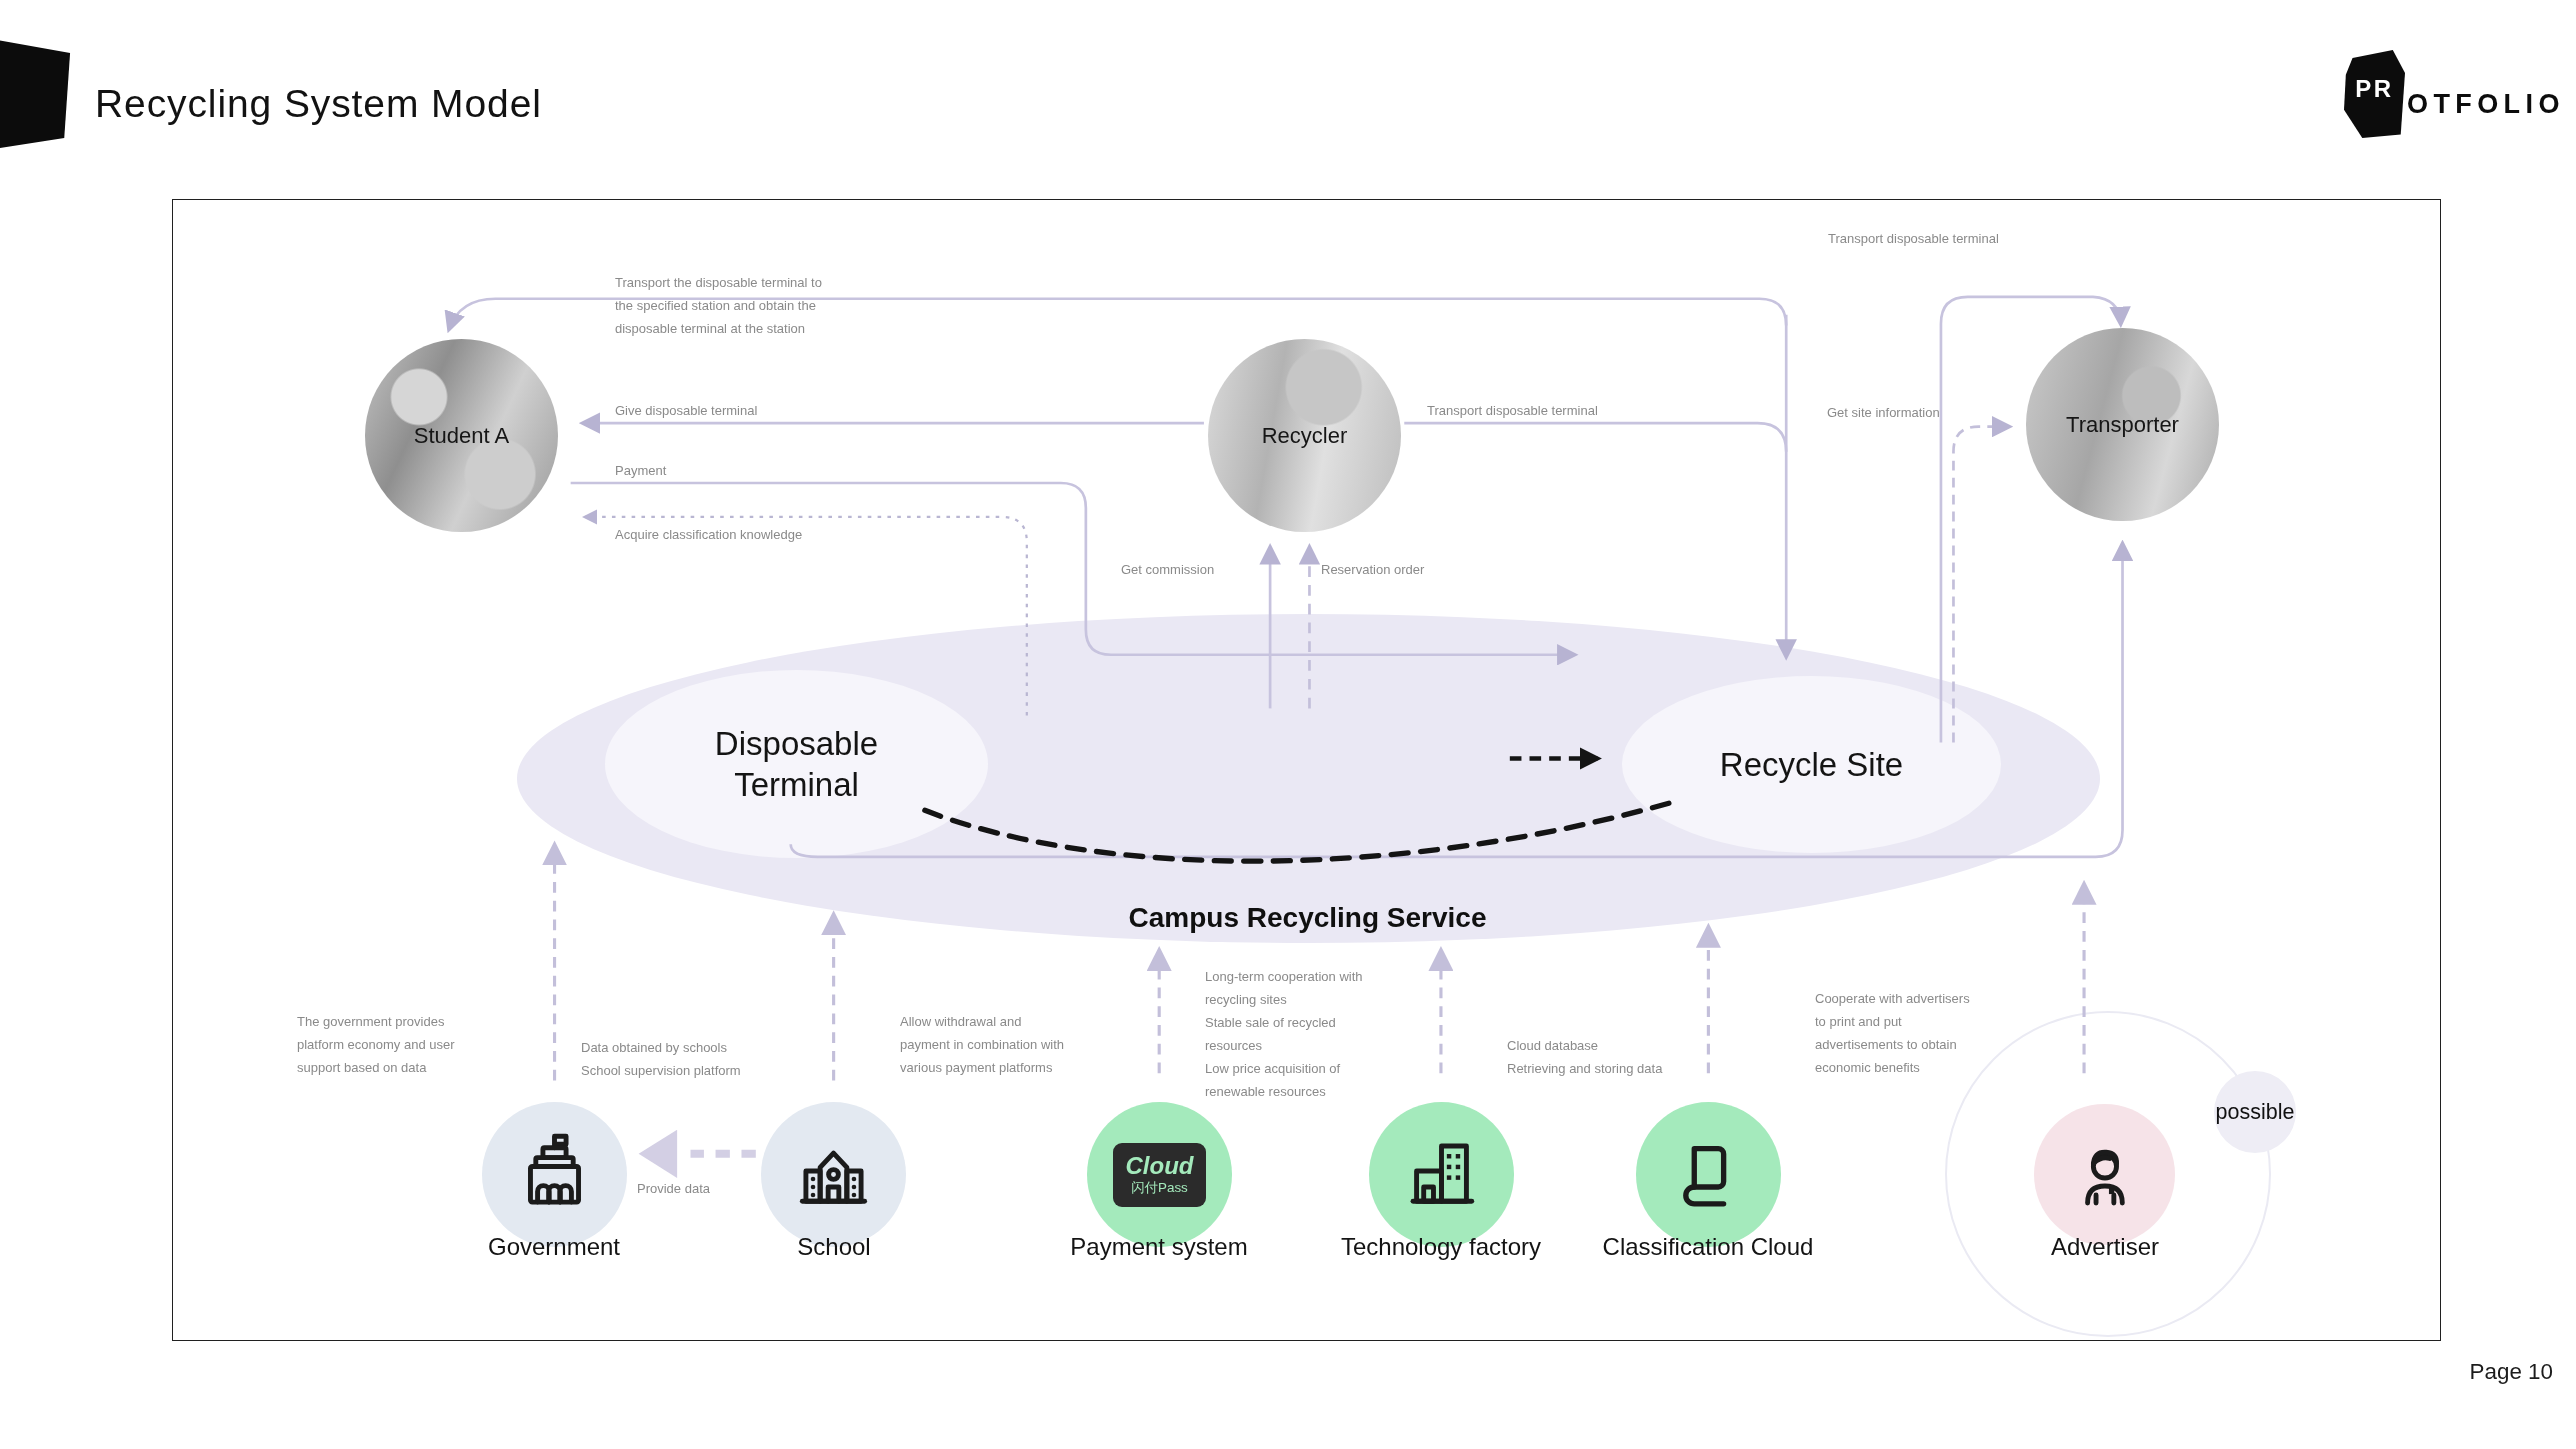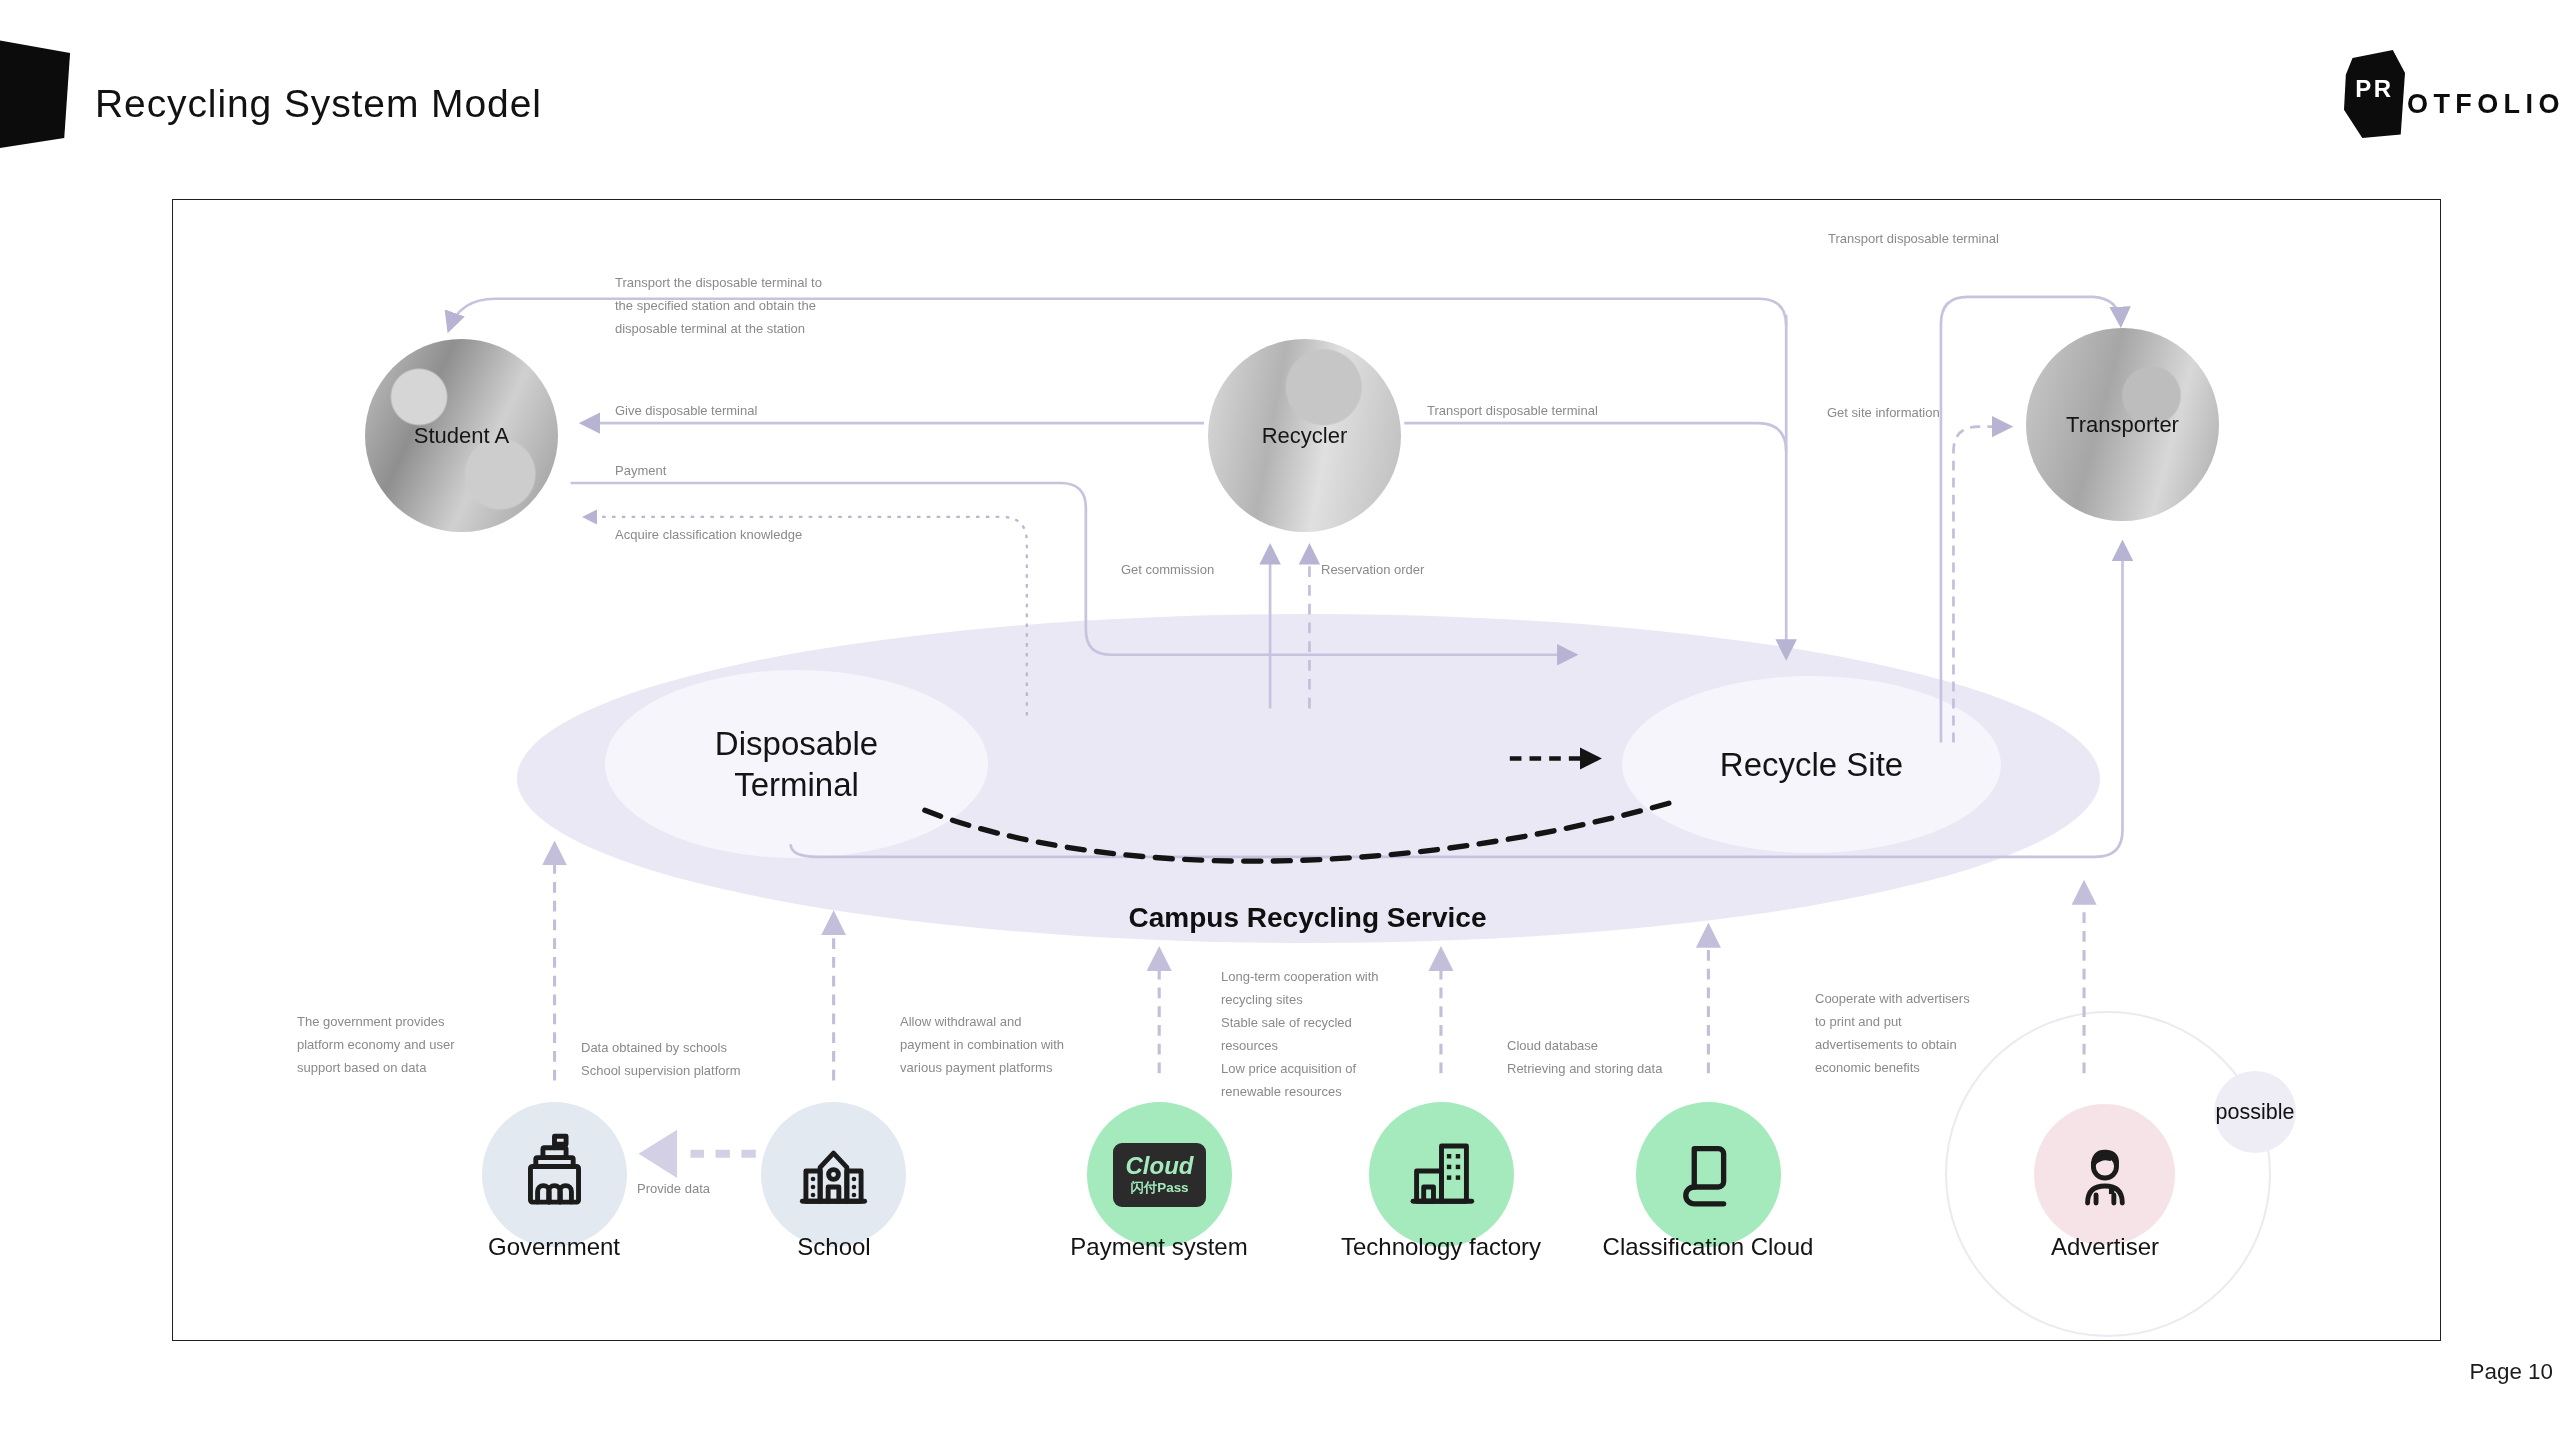--- a/index.html
+++ b/index.html
@@ -56,21 +56,21 @@
   .c-pink{background:#f6e3e8;}
   .pname{font-size:24px;color:#141414;text-align:center;width:286px;}
   .ring{left:1945px;top:1011px;width:322px;height:322px;border:2.7px solid #eaeaf3;border-radius:50%;}
   .bubble{left:2190px;top:1071px;width:82px;height:82px;border-radius:50%;background:#eeedf5;
     display:flex;align-items:center;justify-content:center;font-size:21.5px;color:#111111;margin-left:24px;}
 
   
   .qp{width:93px;height:64px;background:#2b2b2b;border-radius:9px;display:flex;flex-direction:column;
       align-items:center;justify-content:center;color:#a4eabc;line-height:1;}
   .qp .q1{font-size:24px;font-weight:bold;font-style:italic;letter-spacing:0;}
-  .qp .q2{font-size:13.4px;font-weight:bold;margin-top:2.7px;}
+  .qp .q2{font-size:13.4px;font-weight:normal;margin-top:2.7px;}
 
   svg.wires{left:0;top:0;width:2576px;height:1449px;pointer-events:none;}
   .z1{z-index:1;} .z2{z-index:2;} .z3{z-index:3;} .z4{z-index:4;}
 </style>
 </head>
 <body>
 
 <div class="stage">
 
   <div class="abs corner-shape z4"></div>
@@ -171,21 +171,21 @@
   <div class="abs lbl z3" style="left:637px;top:1177px;width:134px;">Provide data</div>
 
   <div class="abs lbl z3" style="left:297px;top:1010px;">The government provides
 platform economy and user
 support based on data</div>
   <div class="abs lbl z3" style="left:581px;top:1036px;">Data obtained by schools
 School supervision platform</div>
   <div class="abs lbl z3" style="left:900px;top:1010px;">Allow withdrawal and
 payment in combination with
 various payment platforms</div>
-  <div class="abs lbl z3" style="left:1205px;top:965px;margin-left:16px;">Long-term cooperation with
+  <div class="abs lbl z3" style="left:1205px;top:965px;">Long-term cooperation with
 recycling sites
 Stable sale of recycled
 resources
 Low price acquisition of
 renewable resources</div>
   <div class="abs lbl z3" style="left:1507px;top:1034px;">Cloud database
 Retrieving and storing data</div>
   <div class="abs lbl z3" style="left:1815px;top:987px;">Cooperate with advertisers
 to print and put
 advertisements to obtain

